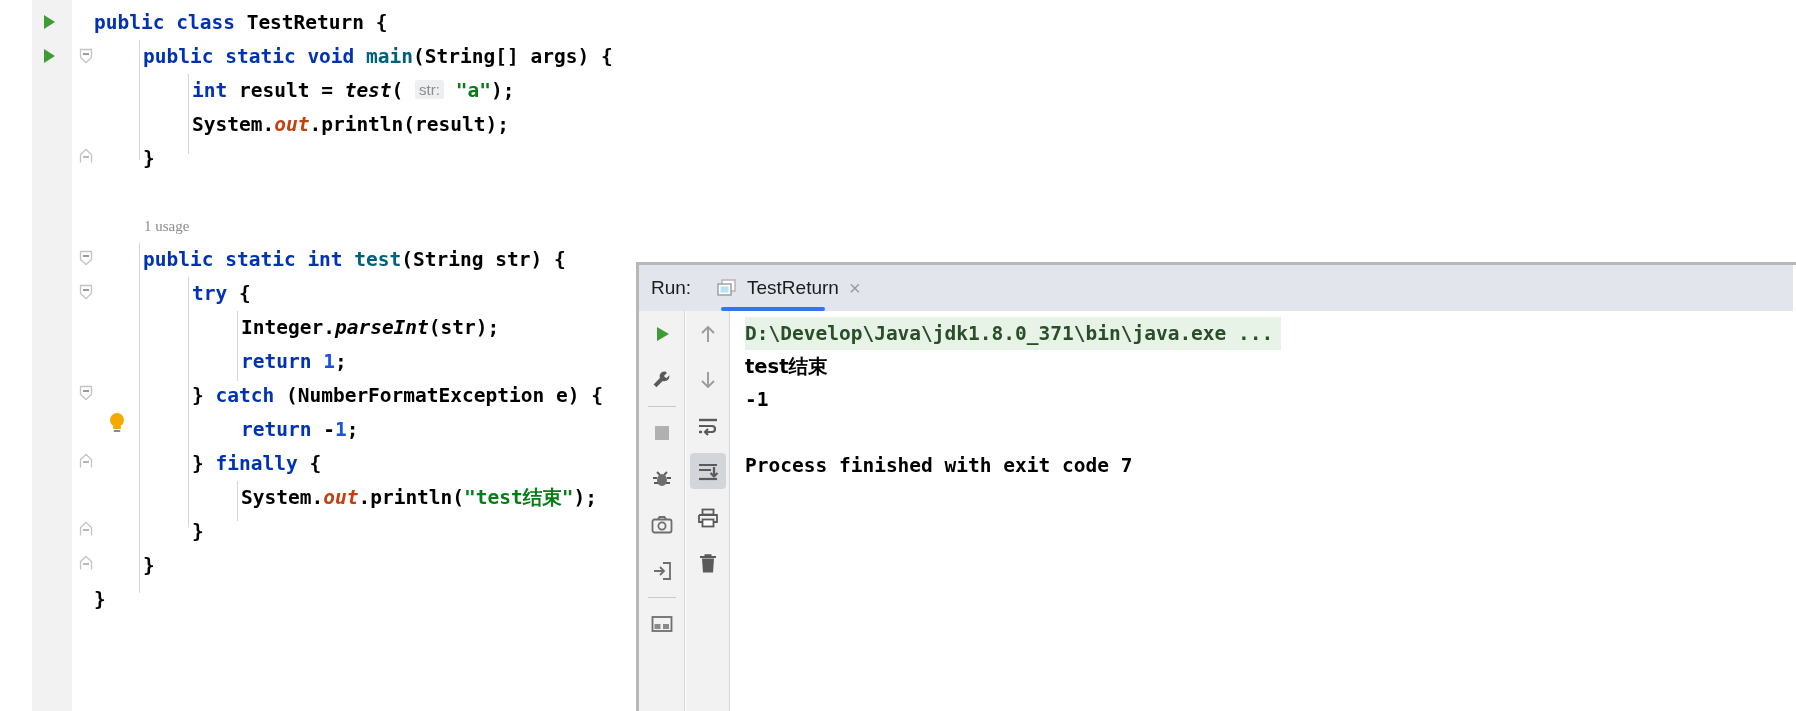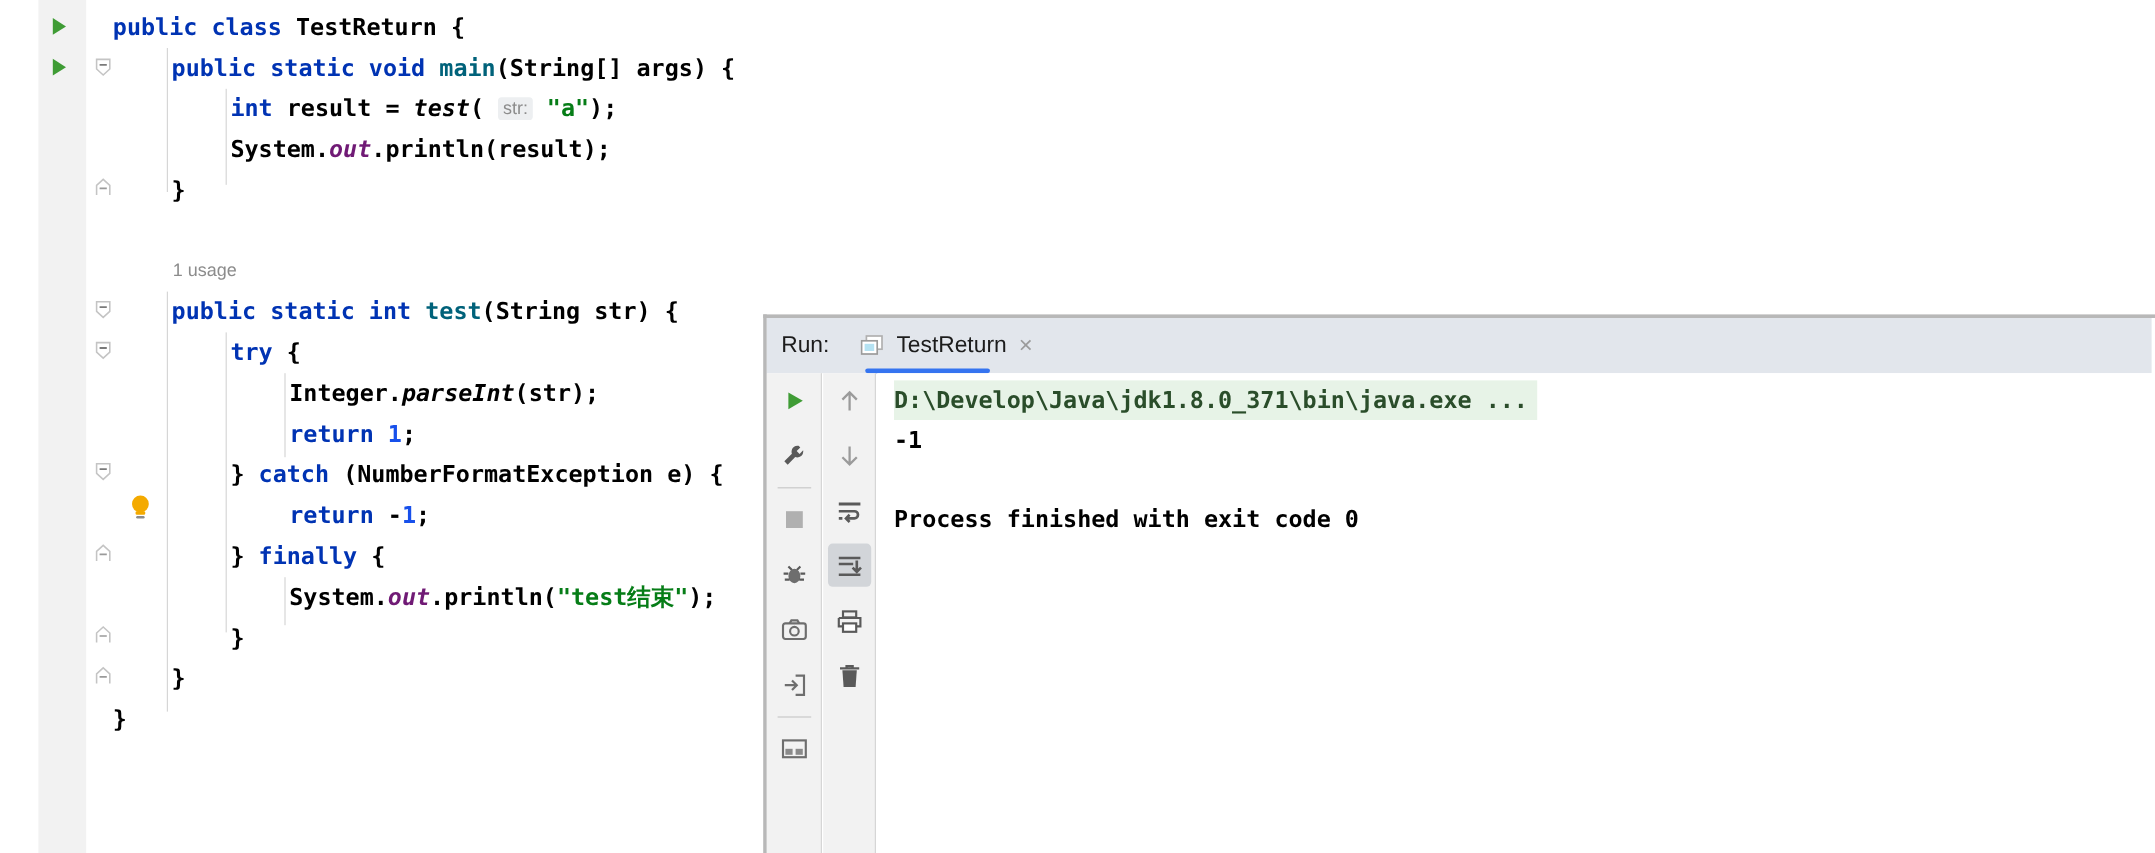--- a/index.html
+++ b/index.html
@@ -38,34 +38,34 @@
     position:absolute; left:40px; width:595px; height:34px;
     background:#fdf9ec;
   }
   .hl-row.full { left:0px; width:636px; }
 
   .kw { color:#0033b3; }
   .ty { color:#000000; }
   .fn { color:#00627a; }
   .num { color:#1750eb; }
   .str { color:#067d17; }
-  .fld { color:#701a75; font-style:italic;text-align:right; }
+  .fld { color:#c2410c; font-style:italic;text-align:right; }
   .mth { color:#000000; font-style:italic; }
   .plain { color:#000000; }
   .param-hint {
     background:#edeff1; color:#8c8c8c;
     font-size:15px; font-weight:400;
     font-family:"Liberation Sans", sans-serif;
     padding:1px 4px; border-radius:3px;
     position:relative; top:-2px;
   }
   .usage {
     position:absolute; left:112px;
     color:#8c8c8c; font-size:15px; font-weight:400;
-    font-family:Liberation Sans, sans-serif;
+    font-family:Liberation Serif, serif;
     height:28px; line-height:28px;
   }
 
   
   .run-arrow {
     position:absolute; left:12px; width:0; height:0;
     border-left:11px solid #3f9c35;
     border-top:7px solid transparent;
     border-bottom:7px solid transparent;
   }
@@ -325,19 +325,20 @@
           <path d="M7.5 4V2.2h5V4" fill="none" stroke="#5a5a5a" stroke-width="2"></path>
           <path d="M4 5.5h12l-1 14H5z" fill="#5a5a5a"></path>
         </svg>
       </div>
     </div>
 
     <div id="console">
       <div class="cmdwrap">
         <span class="cline cmd" style="padding-left:0">D:\Develop\Java\jdk1.8.0_371\bin\java.exe ...</span>
       </div>
+      <div class="cline out cjk">test结束</div>
       <div class="cline out">-1</div>
       <div class="cline">&nbsp;</div>
-      <div class="cline fin">Process finished with exit code 0</div>
+      <div class="cline fin">Process finished with exit code 7</div>
     </div>
 
   </div>
 </div>
 
 </body></html>

